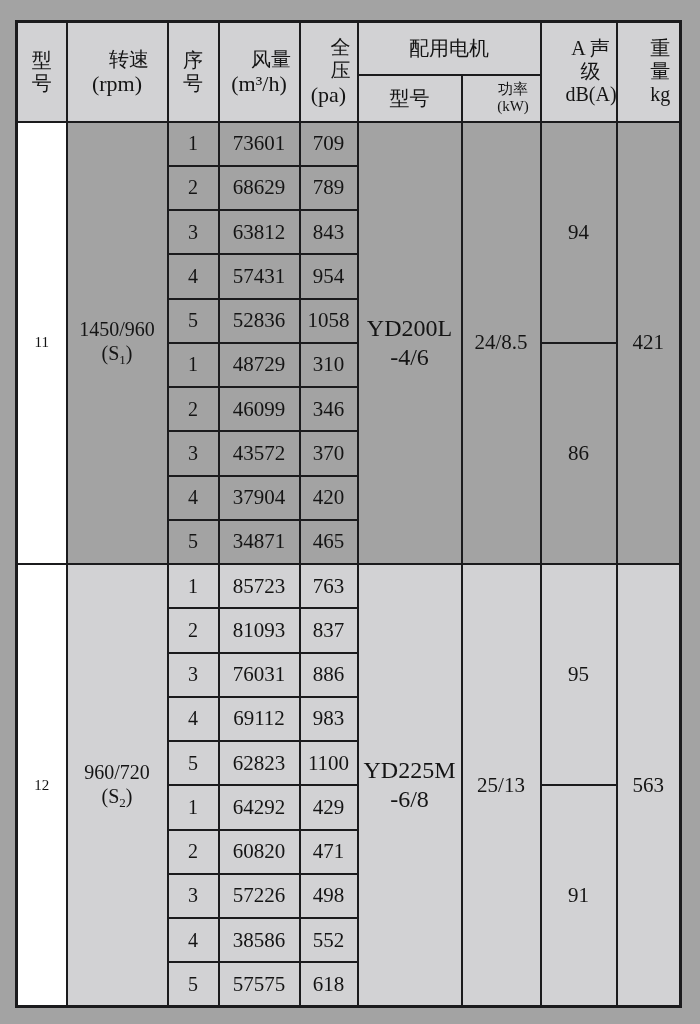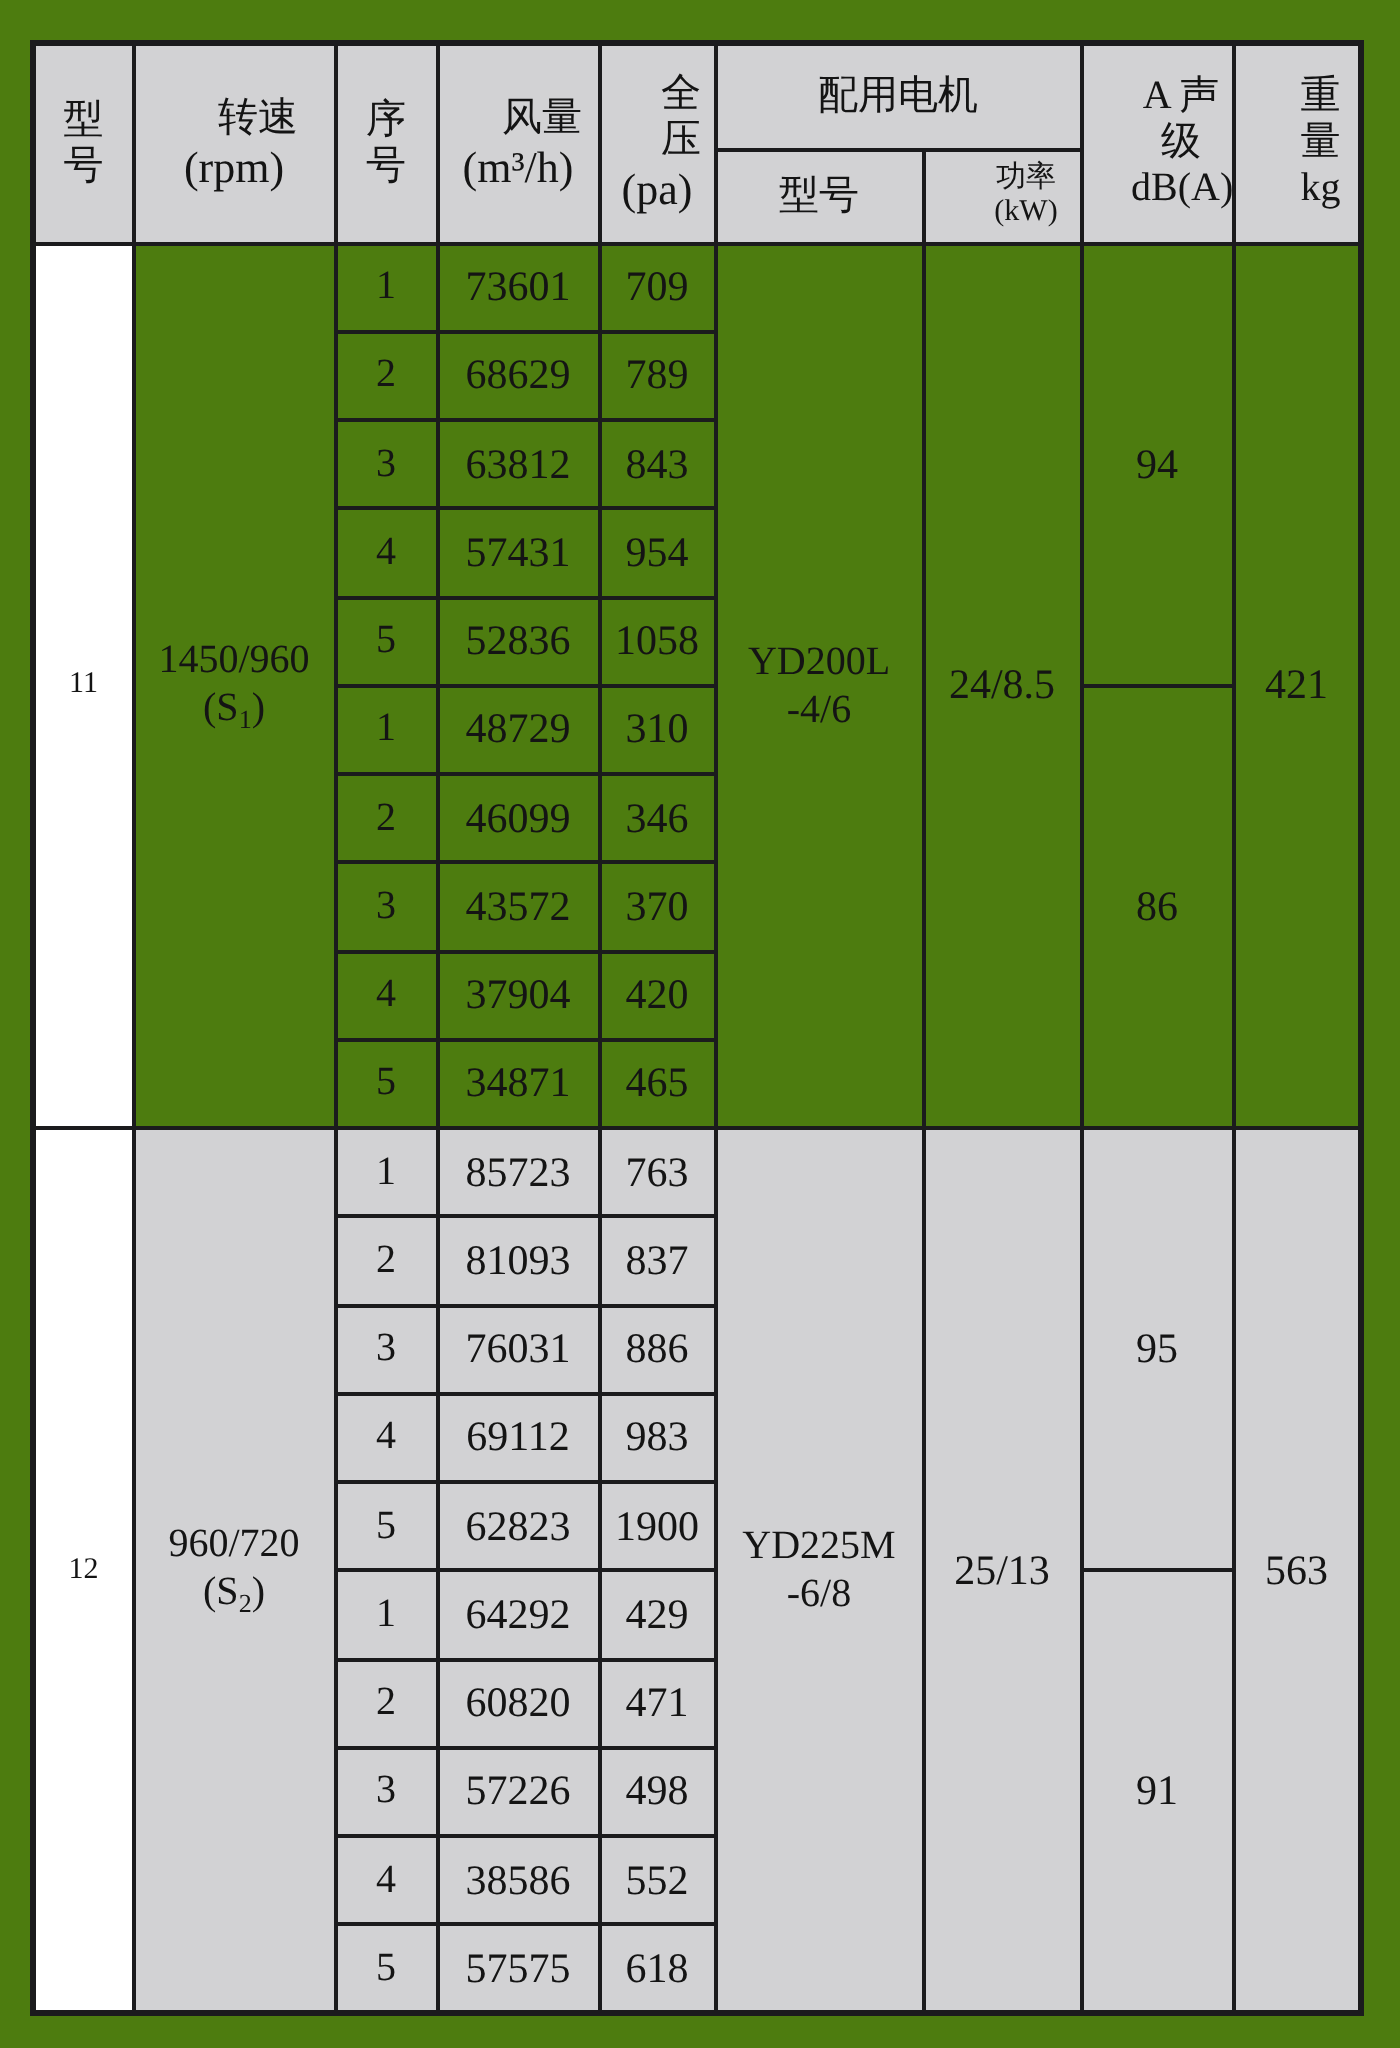--- a/index.html
+++ b/index.html
@@ -4,21 +4,21 @@
 <style>
   html, body {
     margin: 0;
     padding: 0;
     background: #ffffff;
   }
   .page {
     position: relative;
     width: 700px;
     height: 1024px;
-    background: #4d7c0f;
+    background: #a3a3a3;
     font-family: "Liberation Serif", "DejaVu Serif", serif;
     color: #141414;
   }
   table.spec {
     position: absolute;
     left: 15px;
     top: 20px;
     width: 664px;
     border-collapse: collapse;
     table-layout: fixed;
@@ -52,21 +52,21 @@
 
   tbody tr { height: 44.25px; }
   .num { font-size: 21px; }
   .seq { font-size: 20px; }
   .model-num { font-size: 15px; }
   .speed { font-size: 20px; line-height: 1.2; margin-left: 21px; }
   .speed .sub {
     font-size: 13px;
     vertical-align: -4px;
   }
-  .motor { font-size: 20px; line-height: 1.2; }
+  .motor { font-size: 24px; line-height: 1.2; }
   .cell-line { display: block; line-height: 1.2; }
 </style>
 </head>
 <body>
 
 <div class="page">
   <table class="spec">
     <colgroup>
       <col style="width:50px">
       <col style="width:101px">
@@ -212,21 +212,21 @@
           <td class="num shaded">886</td>
         </tr>
         <tr>
           <td class="seq shaded">4</td>
           <td class="num shaded">69112</td>
           <td class="num shaded">983</td>
         </tr>
         <tr>
           <td class="seq shaded">5</td>
           <td class="num shaded">62823</td>
-          <td class="num shaded">1900</td>
+          <td class="num shaded">1100</td>
         </tr>
         <tr>
           <td class="seq shaded">1</td>
           <td class="num shaded">64292</td>
           <td class="num shaded">429</td>
           <td class="num shaded" rowspan="5">91</td>
         </tr>
         <tr>
           <td class="seq shaded">2</td>
           <td class="num shaded">60820</td>

